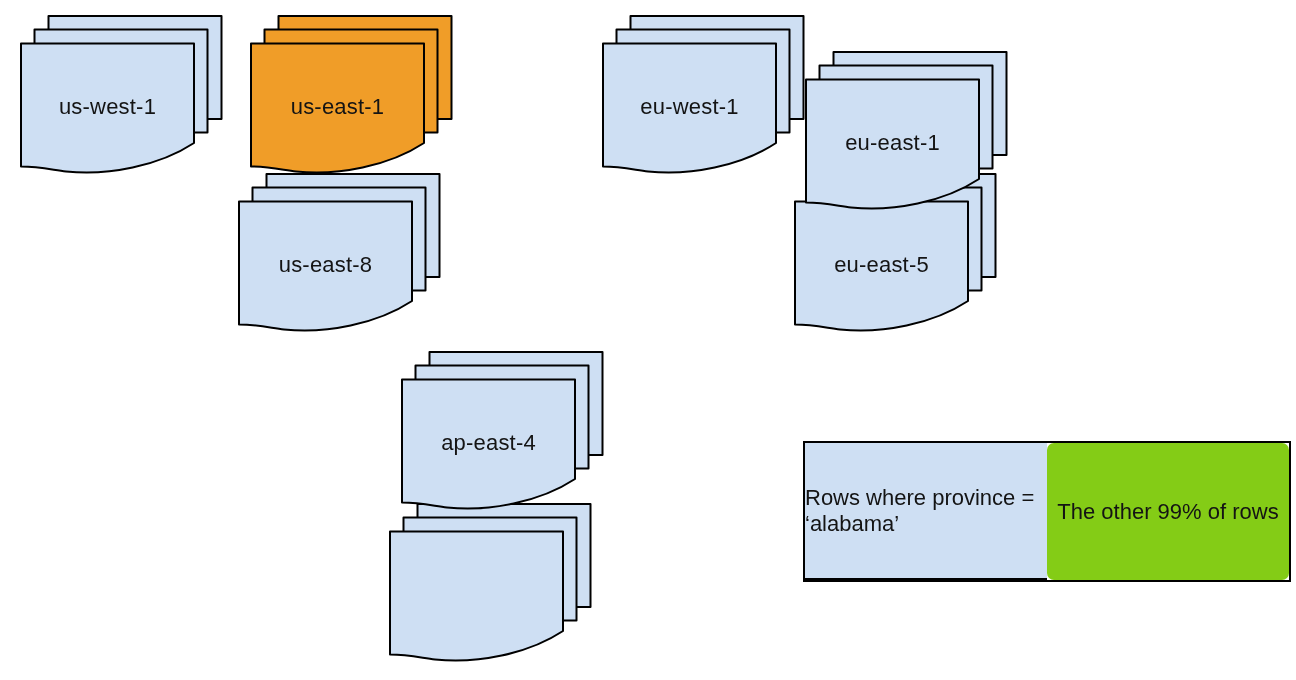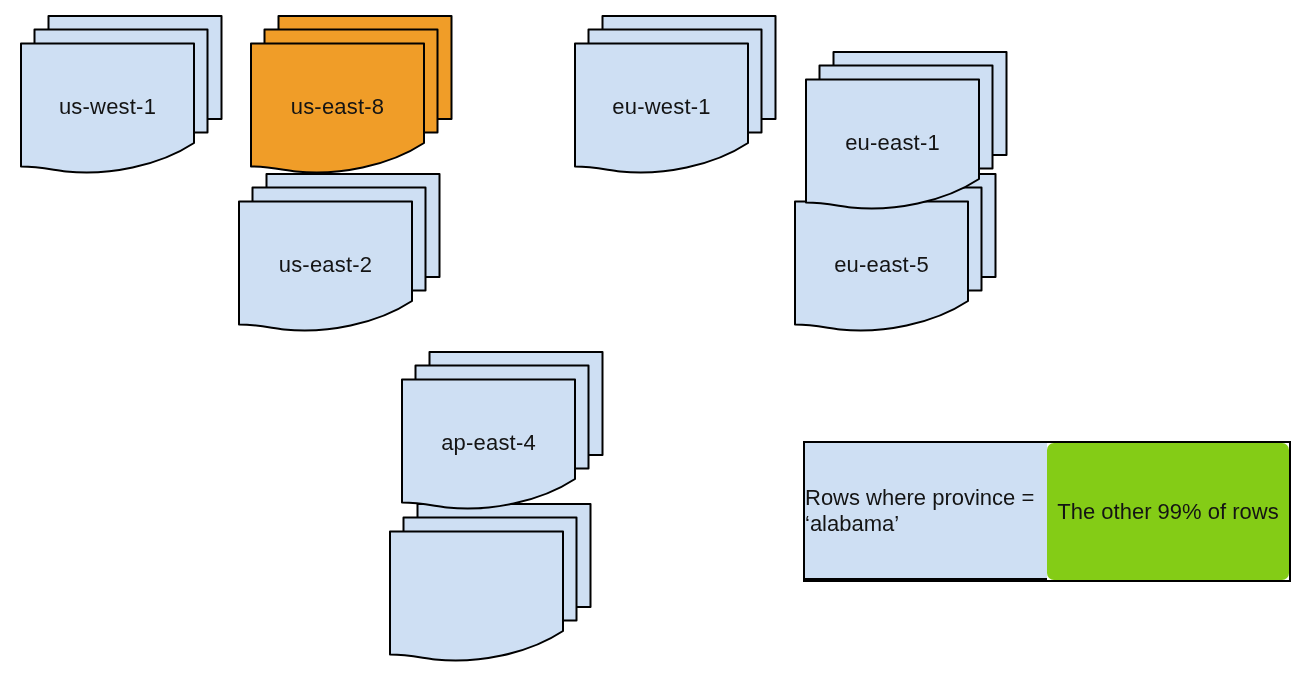--- a/index.html
+++ b/index.html
@@ -53,24 +53,24 @@
     </svg>
     <div class="label">us-west-1</div>
   </div>
 
   <div class="stack z2 highlight" style="left:250px;top:15px;">
     <svg width="203" height="162" viewBox="0 0 203 162">
       <path class="sheet" d="M28.5 1 H201.5 V104 H28.5 Z"></path>
       <path class="sheet" d="M14.5 14.5 H187.5 V117.5 H14.5 Z"></path>
       <path class="sheet" d="M1 28.5 H174 V128 C139 151, 88 161, 46 156.5 C33 155, 20 151.5, 1 151.5 Z"></path>
     </svg>
-    <div class="label">us-east-8</div>
+    <div class="label">us-east-1</div>
   </div>
 
-  <div class="stack z2" style="left:574px;top:15px;">
+  <div class="stack z2" style="left:602px;top:15px;">
     <svg width="203" height="162" viewBox="0 0 203 162">
       <path class="sheet" d="M28.5 1 H201.5 V104 H28.5 Z"></path>
       <path class="sheet" d="M14.5 14.5 H187.5 V117.5 H14.5 Z"></path>
       <path class="sheet" d="M1 28.5 H174 V128 C139 151, 88 161, 46 156.5 C33 155, 20 151.5, 1 151.5 Z"></path>
     </svg>
     <div class="label">eu-west-1</div>
   </div>
 
   <div class="stack z2" style="left:805px;top:15px;margin-top:36px;">
     <svg width="203" height="162" viewBox="0 0 203 162">
@@ -81,21 +81,21 @@
     <div class="label">eu-east-1</div>
   </div>
 
 
   <div class="stack z1" style="left:238px;top:173px;">
     <svg width="203" height="162" viewBox="0 0 203 162">
       <path class="sheet" d="M28.5 1 H201.5 V104 H28.5 Z"></path>
       <path class="sheet" d="M14.5 14.5 H187.5 V117.5 H14.5 Z"></path>
       <path class="sheet" d="M1 28.5 H174 V128 C139 151, 88 161, 46 156.5 C33 155, 20 151.5, 1 151.5 Z"></path>
     </svg>
-    <div class="label">us-east-2</div>
+    <div class="label">us-east-8</div>
   </div>
 
 
   <div class="stack z1" style="left:794px;top:173px;">
     <svg width="203" height="162" viewBox="0 0 203 162">
       <path class="sheet" d="M28.5 1 H201.5 V104 H28.5 Z"></path>
       <path class="sheet" d="M14.5 14.5 H187.5 V117.5 H14.5 Z"></path>
       <path class="sheet" d="M1 28.5 H174 V128 C139 151, 88 161, 46 156.5 C33 155, 20 151.5, 1 151.5 Z"></path>
     </svg>
     <div class="label">eu-east-5</div>

